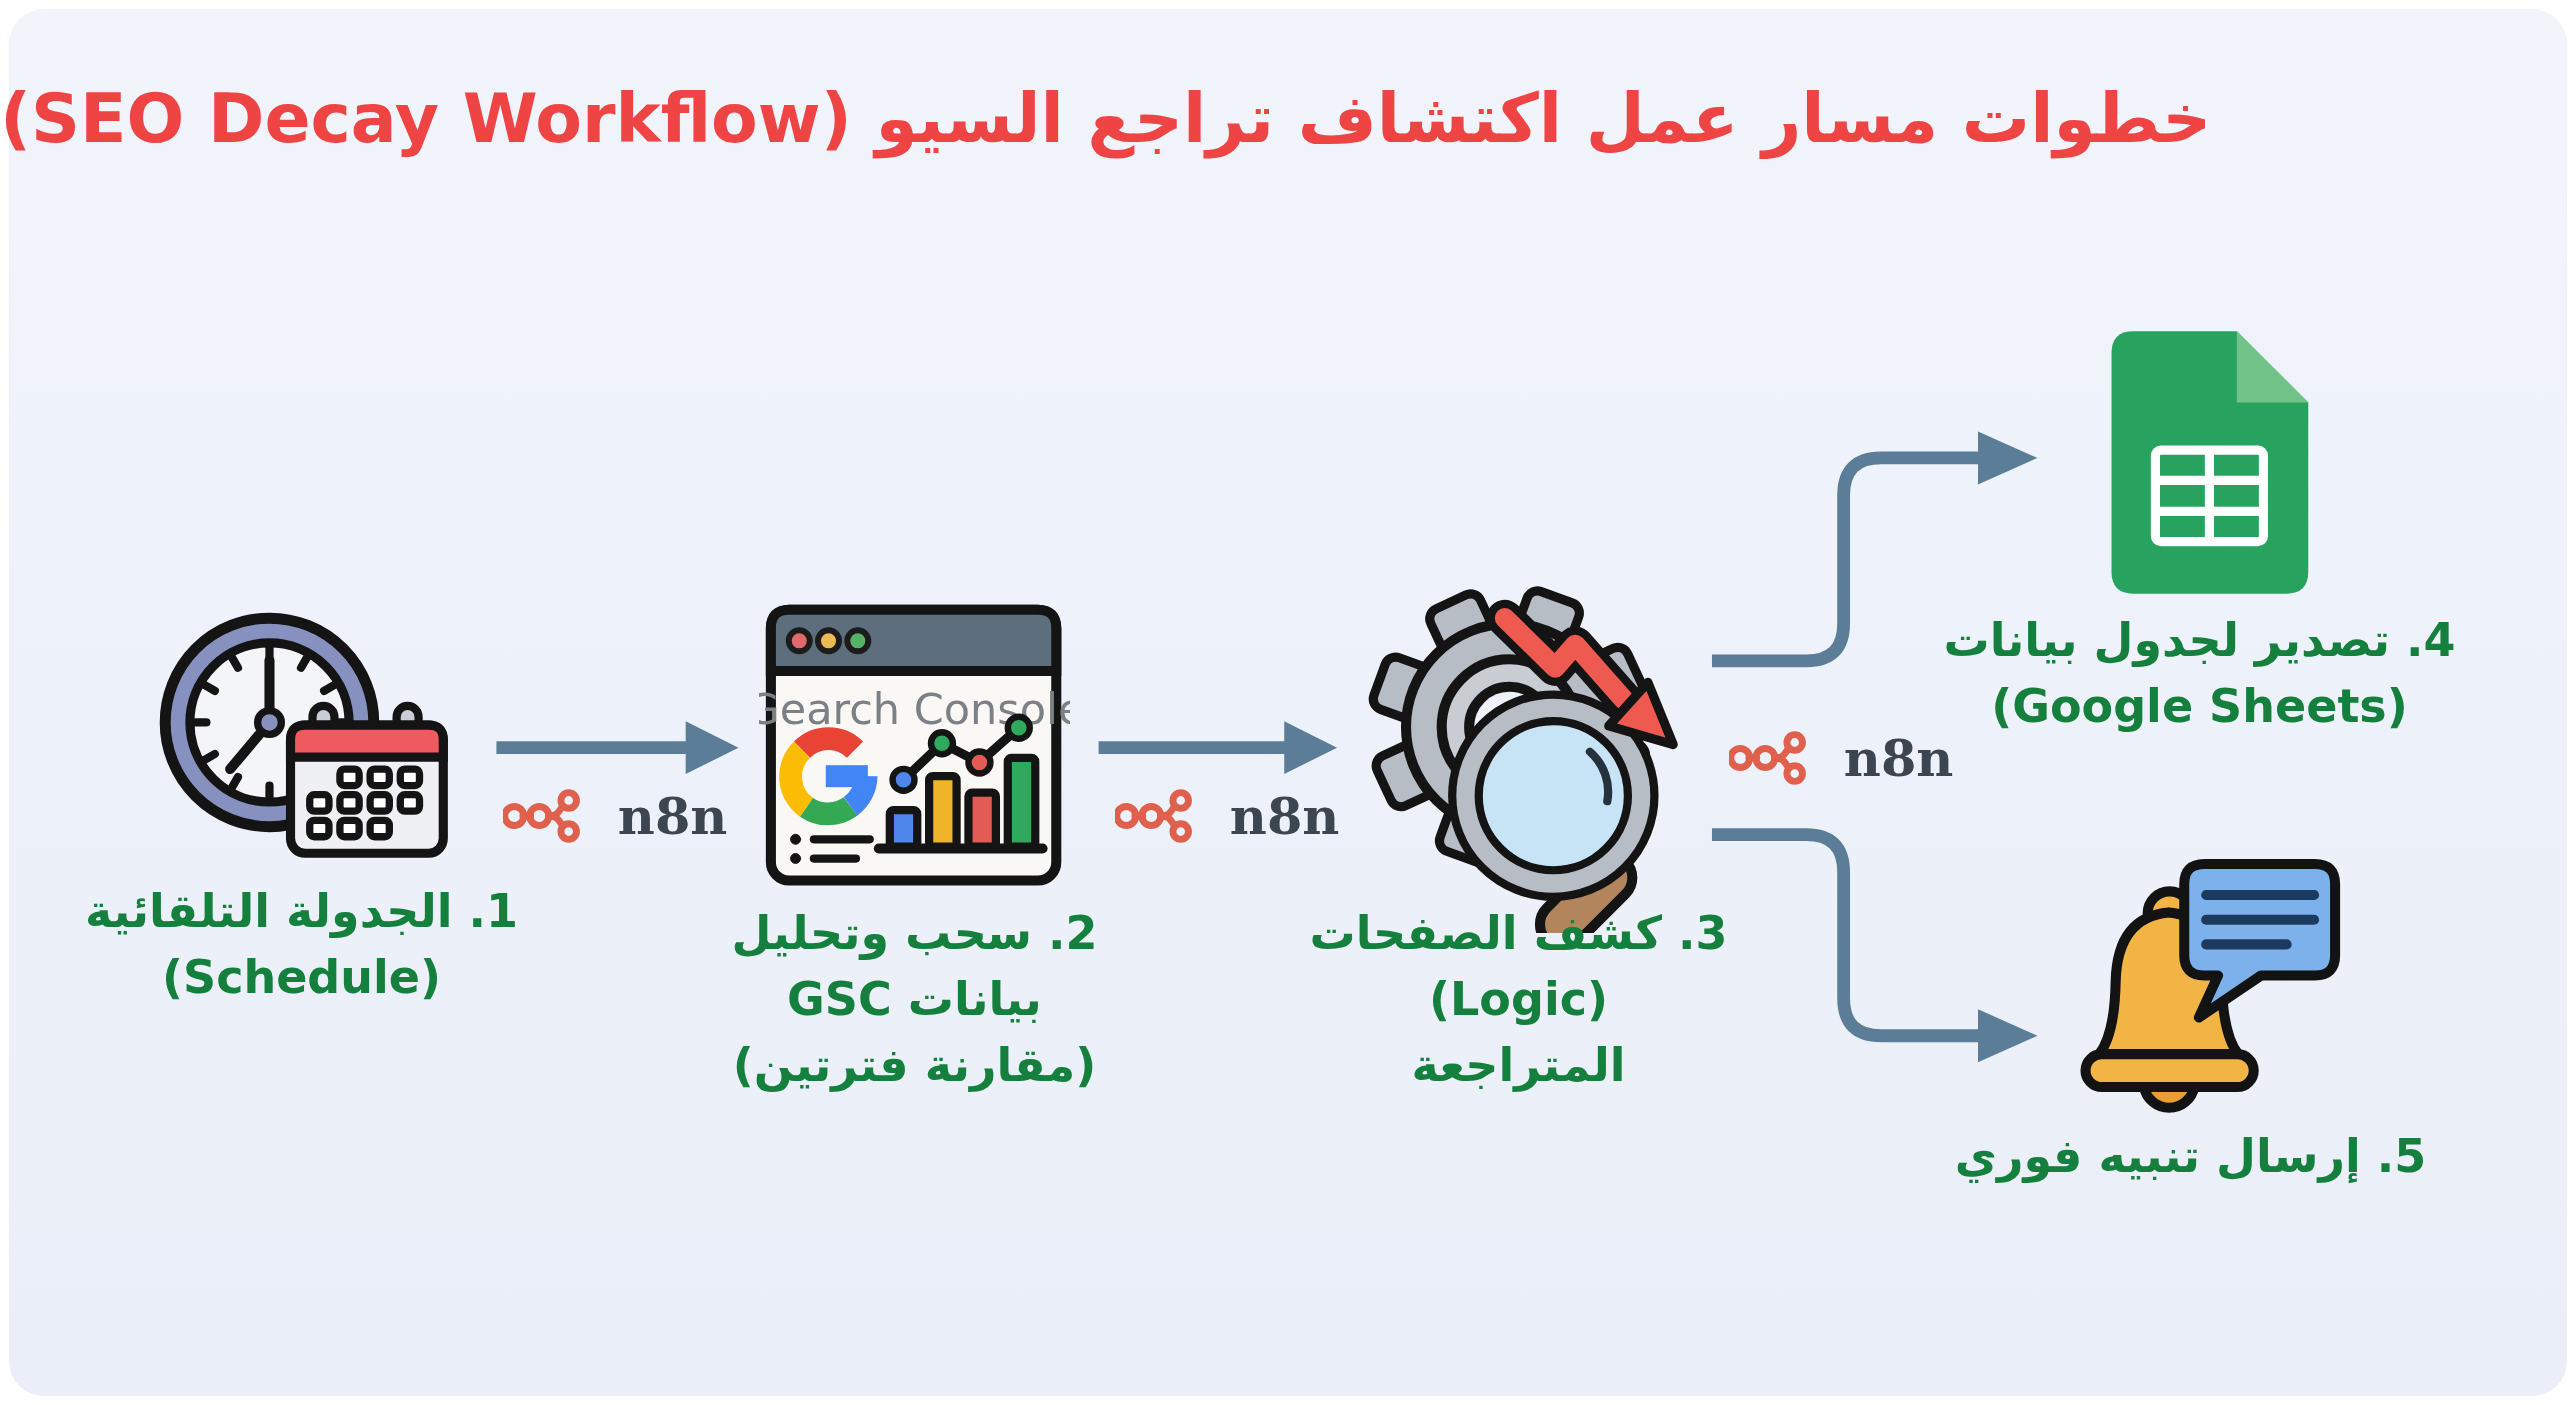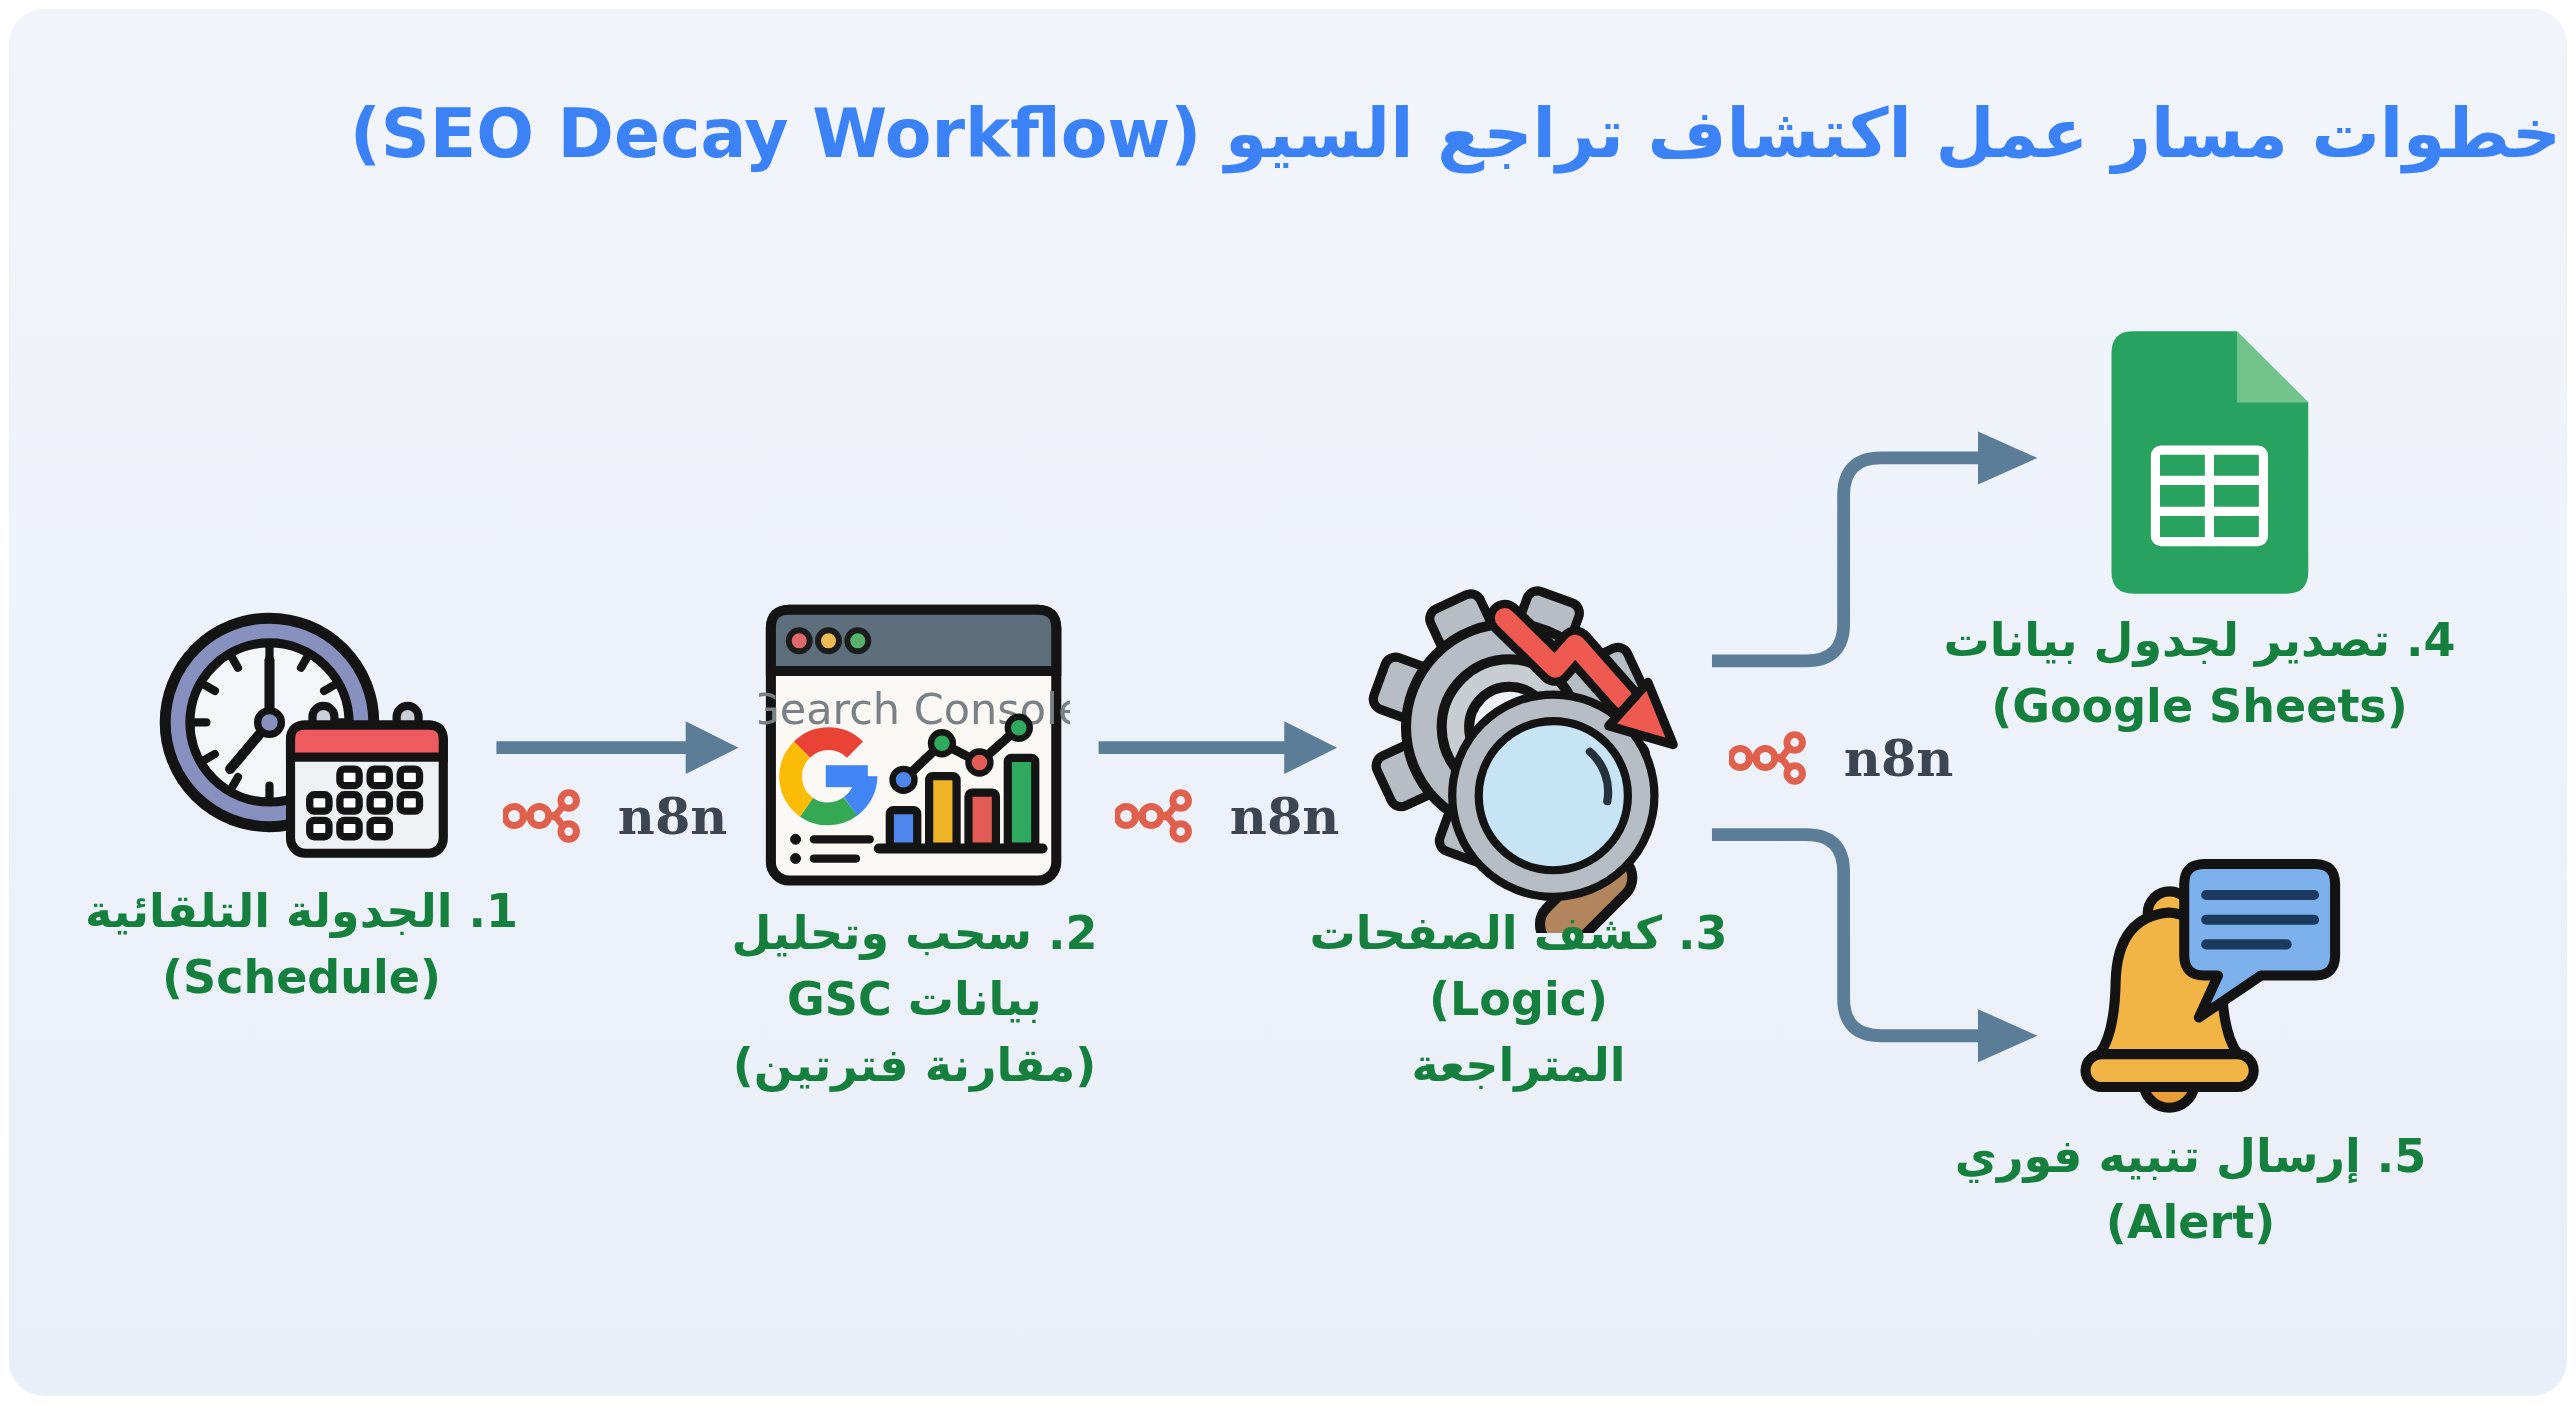--- a/index.html
+++ b/index.html
@@ -2,22 +2,22 @@
 <html style="font-size:14.6px"><head>
 <meta charset="utf-8">
 <style>
   html,body{margin:0;padding:0;background:#ffffff;}
   body{width:2576px;height:1405px;position:relative;overflow:hidden;
        font-family:"DejaVu Sans",sans-serif;}
   .canvas{position:absolute;inset:0;}
   .card{position:absolute;inset:9.1px;border-radius:35px;
         background:linear-gradient(180deg,#f1f4fb 0%,#edf1f9 55%,#e9eef8 100%);}
   .abs{position:absolute;}
-  .title{position:absolute;left:0;right:0;top:79px;margin:15px;text-align:right;
-         font-size:68px;font-weight:bold;color:#3b82f6;letter-spacing:0;}
+  .title{position:absolute;left:0;right:0;top:79px;margin:0;text-align:left;
+         font-size:68px;font-weight:bold;color:#ef4444;letter-spacing:0;}
   .step-label{position:absolute;text-align:center;font-weight:bold;color:#15803d;
               font-size:46px;line-height:1.44;}
   .n8n-badge{position:absolute;display:flex;align-items:center;gap:12.8px;}
   .n8n-badge .word{font-family:"DejaVu Serif",serif;font-weight:bold;
                    font-size:51px;color:#3d4550;line-height:1;}
   svg{display:block;}
 </style>
 </head>
 <body>
 
@@ -240,16 +240,15 @@
              L 2404 1112 L 2425 1066 L 2410 1066 Q 2388 1066 2388 1044 L 2388 966 Q 2388 944 2410 944 Z" fill="#7db1ec" stroke="#131313" stroke-width="11" stroke-linejoin="round"></path>
     <g stroke="#1c3a5e" stroke-width="11" stroke-linecap="round">
       <line x1="2412" y1="978" x2="2530" y2="978"></line>
       <line x1="2412" y1="1005" x2="2530" y2="1005"></line>
       <line x1="2412" y1="1032" x2="2500" y2="1032"></line>
     </g>
   </svg>
 
   <div class="step-label" dir="rtl" style="left:1930px;top:1123px;width:521px">
     <div>5. إرسال تنبيه فوري</div>
-    <div>(Alert)</div>
   </div>
 </div>
 
 
 </body></html>

